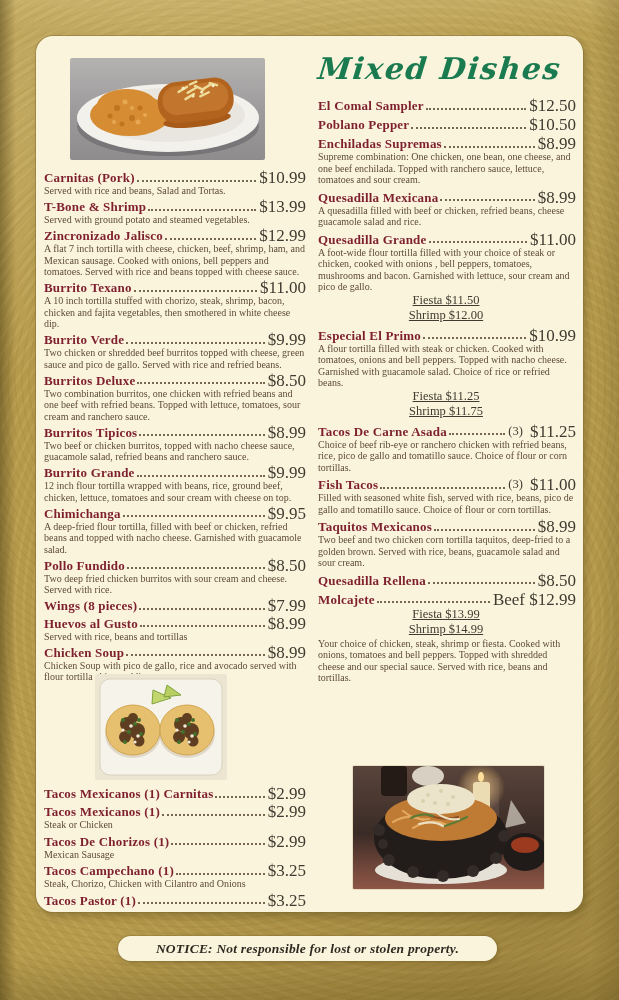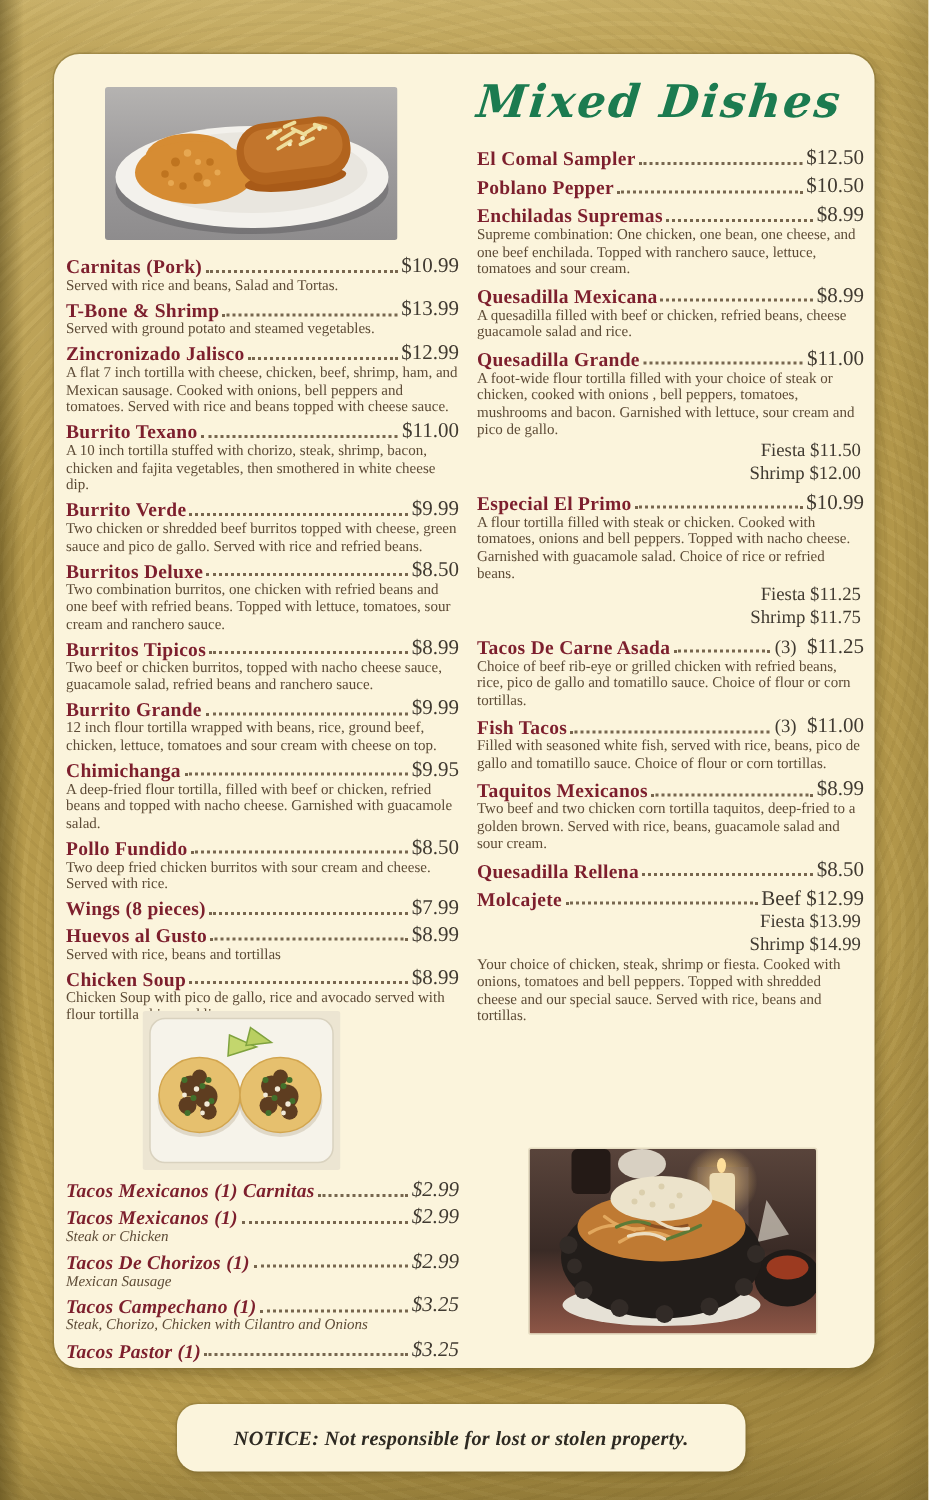--- a/index.html
+++ b/index.html
@@ -30,21 +30,21 @@
     background:var(--page,#fbf4dc);
     border-radius:17px;
     box-shadow:0 0 0 1px rgba(128,108,48,.45), 3px 4px 9px rgba(60,45,10,.30);
   }
   .photo{position:absolute;display:block;}
   .photo1{left:34px;top:22px;width:195px;height:102px;border-radius:2px;}
   .photo2{left:59px;top:638px;width:132px;height:106px;border-radius:2px;}
   .photo3{left:316px;top:729px;width:191px;height:123px;border:1px solid #e6ddc2;border-radius:2px;}
   .col{position:absolute;}
   .leftcol{left:8px;top:134px;width:262px;}
-  .tacocol{left:8px;top:750px;width:262px;font-style:italic;}
+  .tacocol{left:8px;top:750px;width:262px;}
   .rightcol{left:282px;top:62px;width:258px;}
   .script-title{
     position:absolute;left:282px;top:12px;margin:0;width:258px;
     font-family:"DejaVu Serif","Liberation Serif",serif;
     font-style:italic;font-weight:bold;font-size:30px;line-height:42px;
     letter-spacing:1.5px;color:var(--green,#1b7b50);
     transform:skewX(-6deg);
   }
   .item{margin-bottom:2.5px;}
   .rightcol .item{margin-bottom:4px;}
@@ -52,25 +52,25 @@
   .row{display:flex;align-items:flex-start;}
   .title{
     white-space:nowrap;font-weight:bold;font-size:13px;line-height:15px;
     color:var(--maroon,#7d1f2d);letter-spacing:.2px;text-align:center;
   }
   .dots{
     flex:1;min-width:8px;border-bottom:2px dotted var(--dots,#77664e);
     margin:0 3px 3.5px 2px;align-self:flex-end;
   }
   .qty{white-space:nowrap;font-size:12.5px;line-height:15px;color:var(--price,#403a31);margin-right:7px;}
-  .price{white-space:nowrap;font-size:14px;line-height:15px;color:var(--price,#403a31);text-align:center;}
+  .price{white-space:nowrap;font-size:17px;line-height:15px;color:var(--price,#403a31);text-align:center;}
   .desc{font-size:10px;line-height:11.5px;color:var(--body,#5d4b36);}
-  .sub{font-size:12.5px;line-height:15.5px;text-align:right;color:var(--price,#403a31);padding-right:2px;}
+  .sub{font-size:12.5px;line-height:15.5px;text-align:center;color:var(--price,#403a31);padding-right:2px;text-decoration:underline;}
   .notice{
-    position:absolute;left:118px;top:936px;width:379px;height:45px;
+    position:absolute;left:118px;top:936px;width:379px;height:25px;
     background:var(--page,#fbf4dc);border-radius:14px;
     display:flex;align-items:center;justify-content:center;
     box-shadow:0 0 0 1px rgba(128,108,48,.35), 1px 2px 4px rgba(60,45,10,.25);
   }
   .notice span{
     font-style:italic;font-weight:bold;font-size:13.5px;
     color:var(--notice,#2e2a22);letter-spacing:.2px;
   }
 </style>
 </head>
@@ -376,21 +376,21 @@
           <div class="sub">Fiesta $11.25</div>
           <div class="sub">Shrimp $11.75</div>
         </div>
         <div class="item">
           <div class="row">
             <span class="title">Tacos De Carne Asada</span>
             <span class="dots"></span>
             <span class="qty">(3)</span>
             <span class="price">$11.25</span>
           </div>
-          <div class="desc">Choice of beef rib-eye or grilled chicken with refried beans, rice, pico de gallo and tomatillo sauce.  Choice of flour or corn tortillas.</div>
+          <div class="desc">Choice of beef rib-eye or ranchero chicken with refried beans, rice, pico de gallo and tomatillo sauce.  Choice of flour or corn tortillas.</div>
         </div>
         <div class="item">
           <div class="row">
             <span class="title">Fish Tacos</span>
             <span class="dots"></span>
             <span class="qty">(3)</span>
             <span class="price">$11.00</span>
           </div>
           <div class="desc">Filled with seasoned white fish, served with rice, beans, pico de gallo and tomatillo sauce.  Choice of flour or corn tortillas.</div>
         </div>

